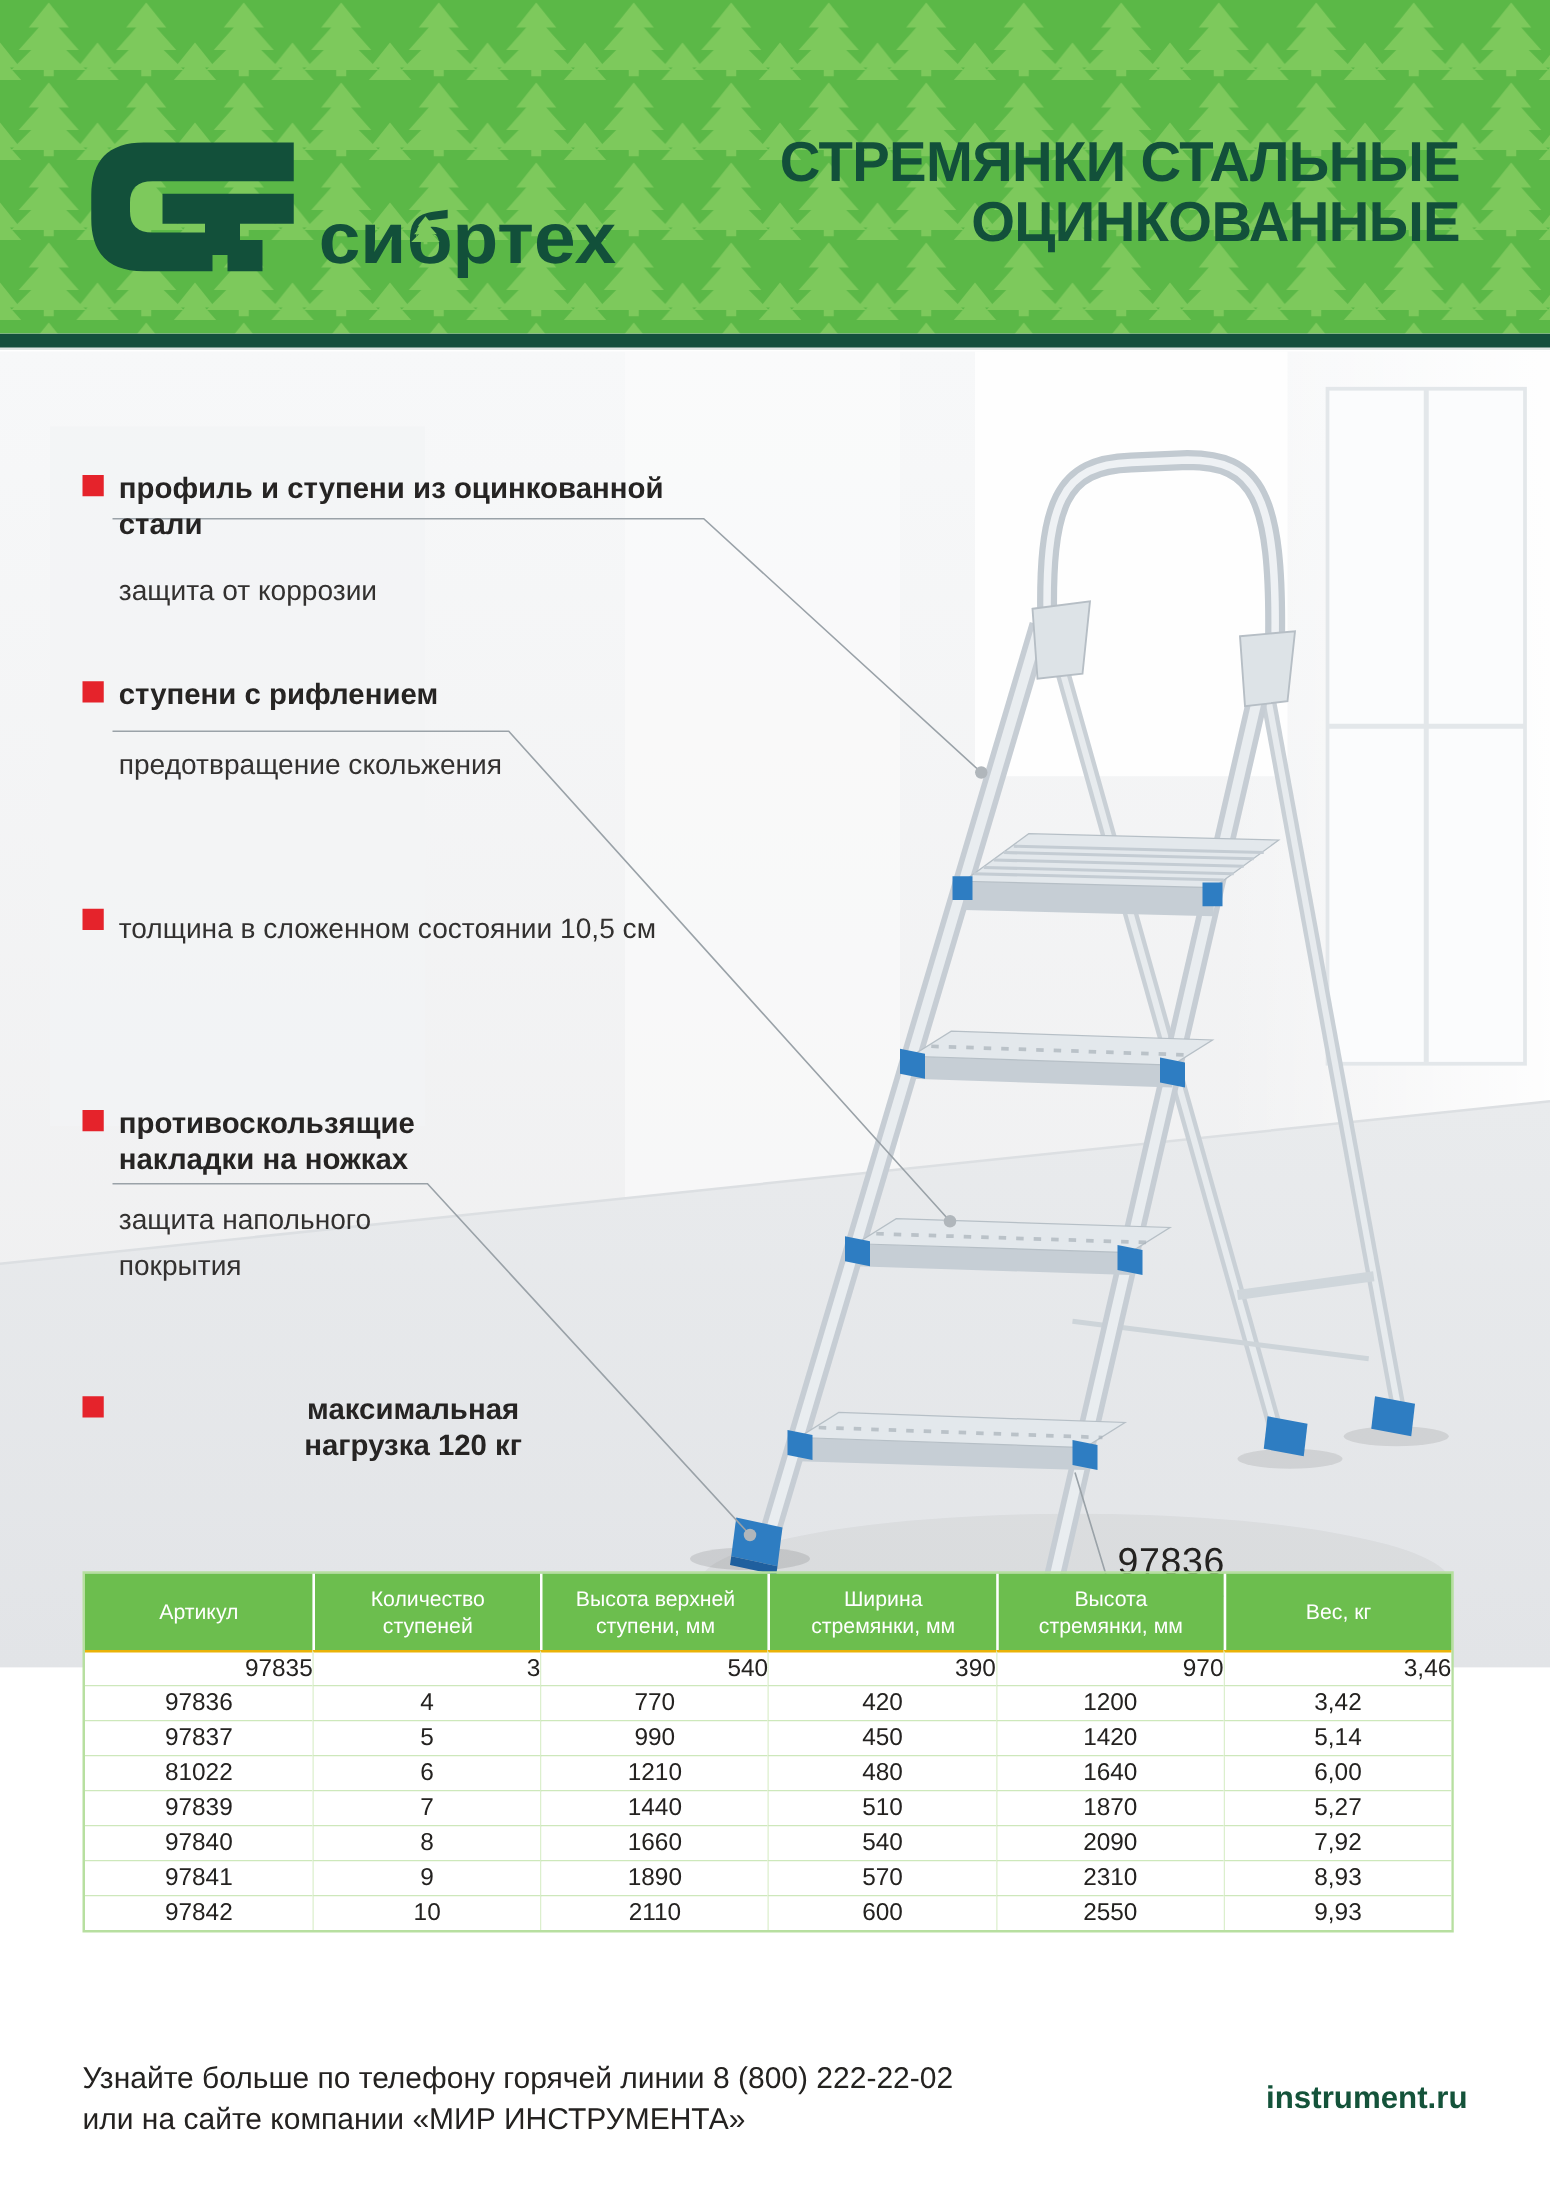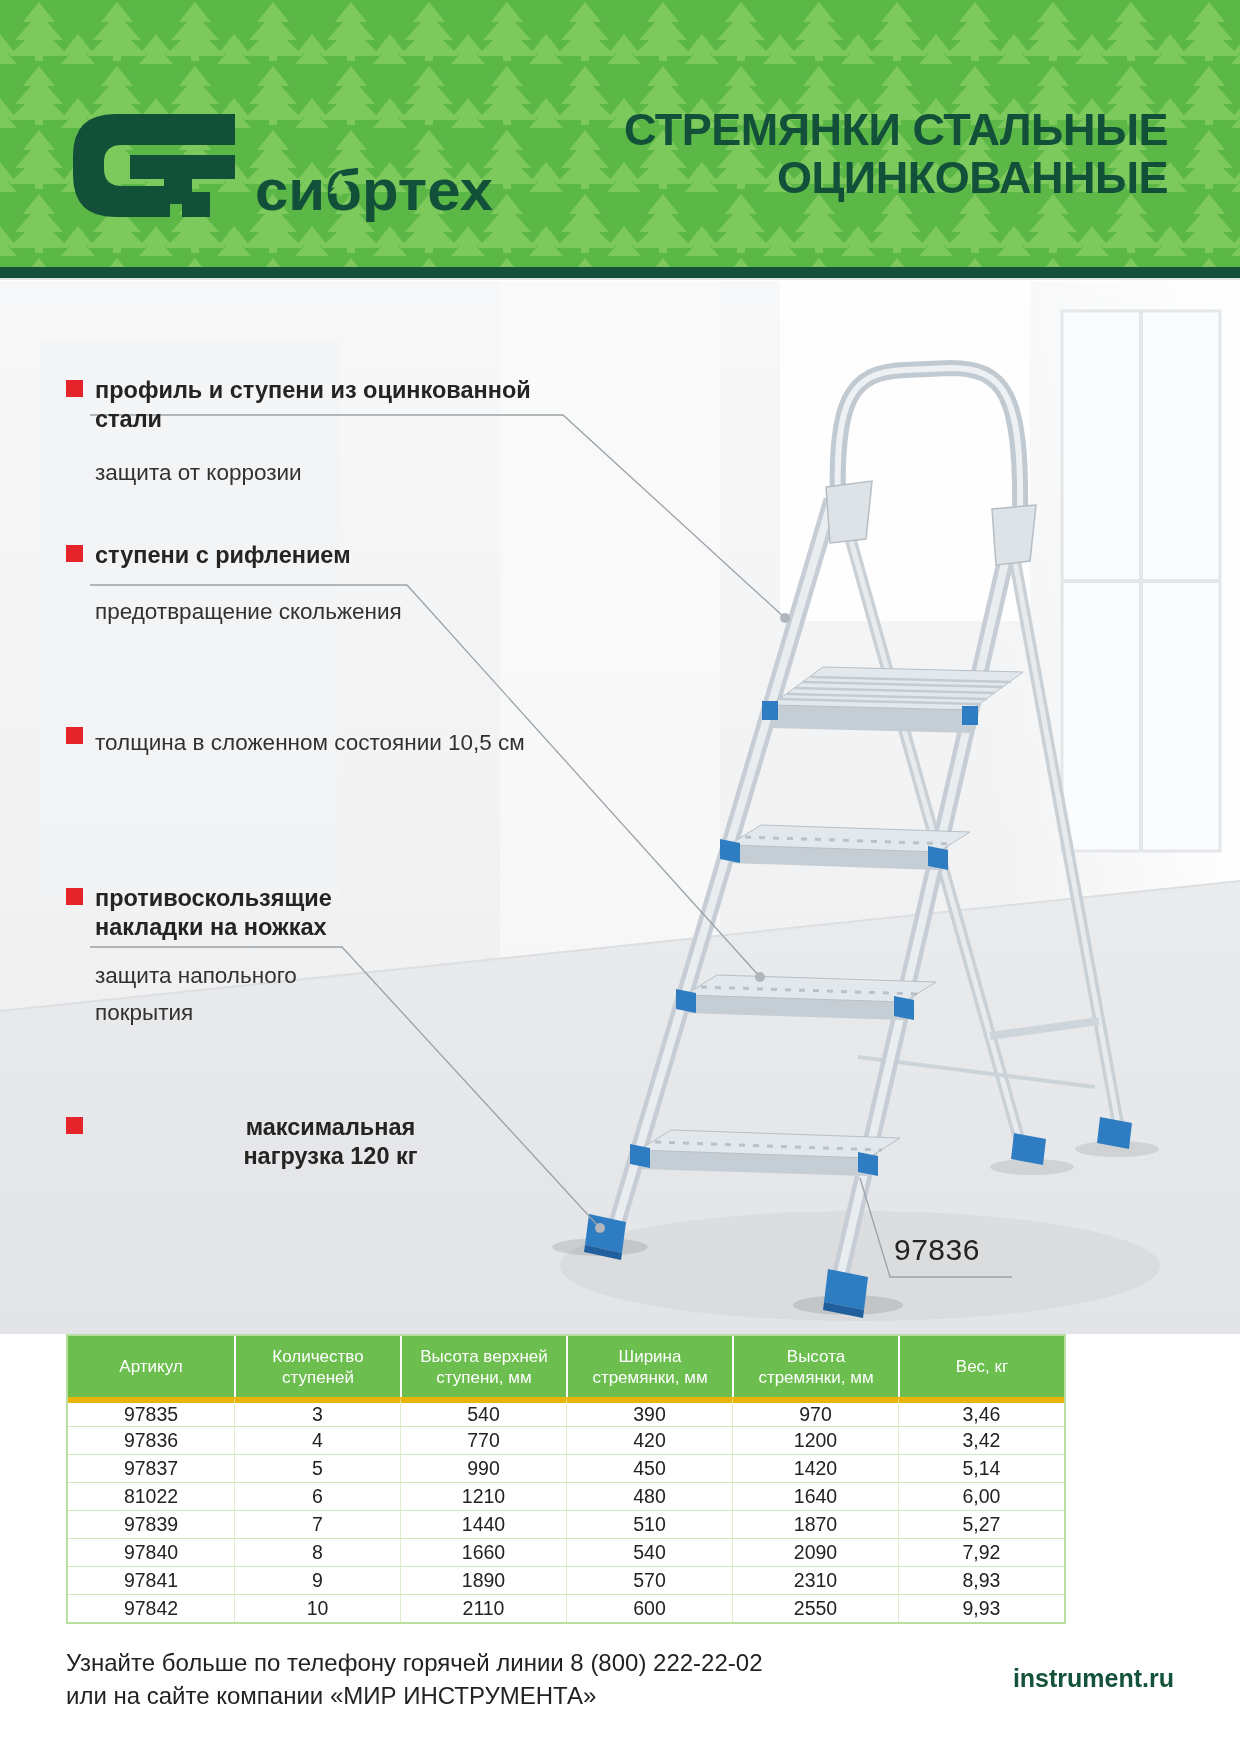--- a/index.html
+++ b/index.html
@@ -25,30 +25,30 @@
   .f-sub   { padding-left:29px; font-size:22.5px; font-weight:normal; color:#333130; line-height:30px; white-space:pre-line; }
   .feature-1 { top:376px; }  .feature-1 .f-sub { margin-top:24px; }
   .feature-2 { top:541px; }  .feature-2 .f-sub { margin-top:27px; }
   .feature-3 { top:723px; }  .feature-3 .f-sub { margin-top:5px; }
   .feature-4 { top:884px; }  .feature-4 .f-sub { margin-top:15px; line-height:37px; }
   .feature-5 { top:1113px;text-align:center; }
 
   .product-label { position:absolute; left:894px; top:1233px; font-size:30px; color:#242220; letter-spacing:0.5px; }
 
   
-  .spec-table { position:absolute; left:66px; top:1334px; width:1000px; border-collapse:separate; border-spacing:0;
+  .spec-table { position:absolute; left:66px; top:1257px; width:1097px; border-collapse:separate; border-spacing:0;
                 border:2px solid #b7dfa0; table-layout:fixed; }
   .spec-table th { background:#6cbe4e; color:#ffffff; font-weight:normal; font-size:17px; line-height:21px;
                    height:61px; text-align:center; vertical-align:middle; white-space:pre-line;
                    border-left:2px solid #ffffff; }
   .spec-table th:first-child { border-left:none; }
   .spec-table td { background:#ffffff; font-size:19.5px; height:28px; text-align:center; vertical-align:middle;
                    border-top:1px solid #cde8bb; border-left:1px solid #dcefcd; color:#242220; }
   .spec-table td:first-child { border-left:none; }
-  .spec-table tbody tr:first-child td { border-top:6px solid #eab308; }
+  .spec-table tbody tr:first-child td { border-top:2px solid #eab308;text-align:right; }
 
   
   .footer-note { position:absolute; left:66px; top:1646px; font-size:24px; line-height:33px; color:#242220; }
   .footer-site { position:absolute; right:66px; top:1664px; font-size:25px; font-weight:bold; color:#14533a; }
 </style>
 </head>
 <body>
 
 <div class="page">
 

